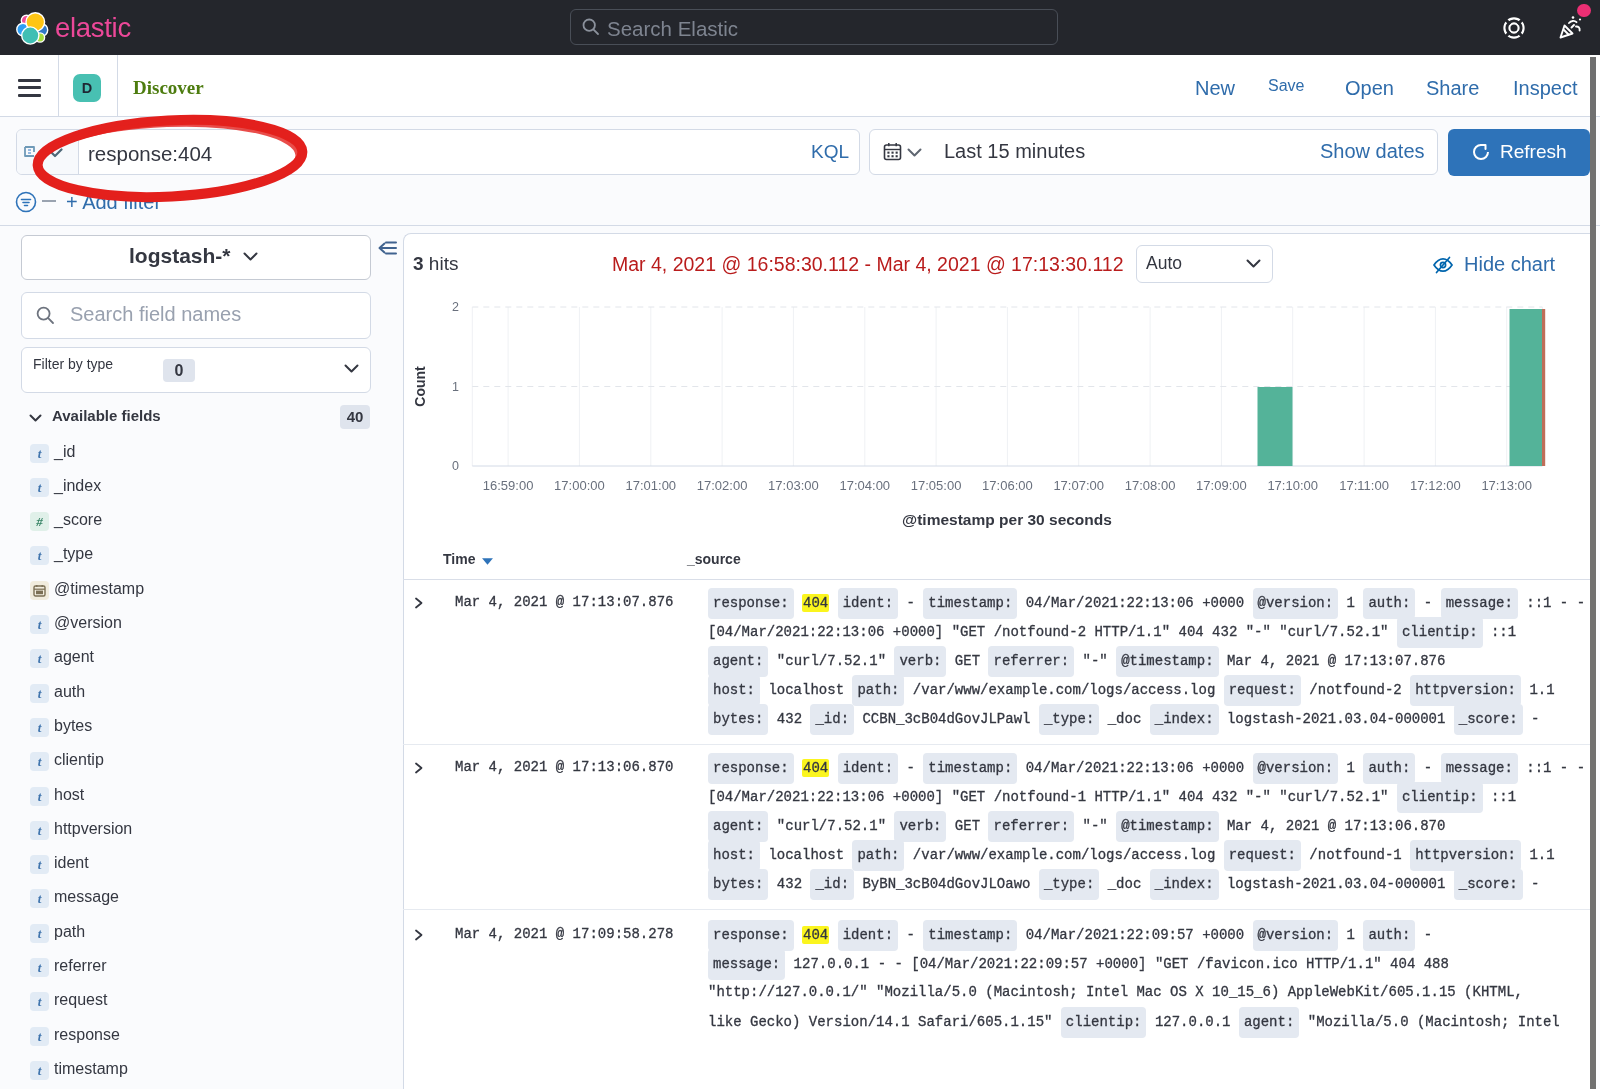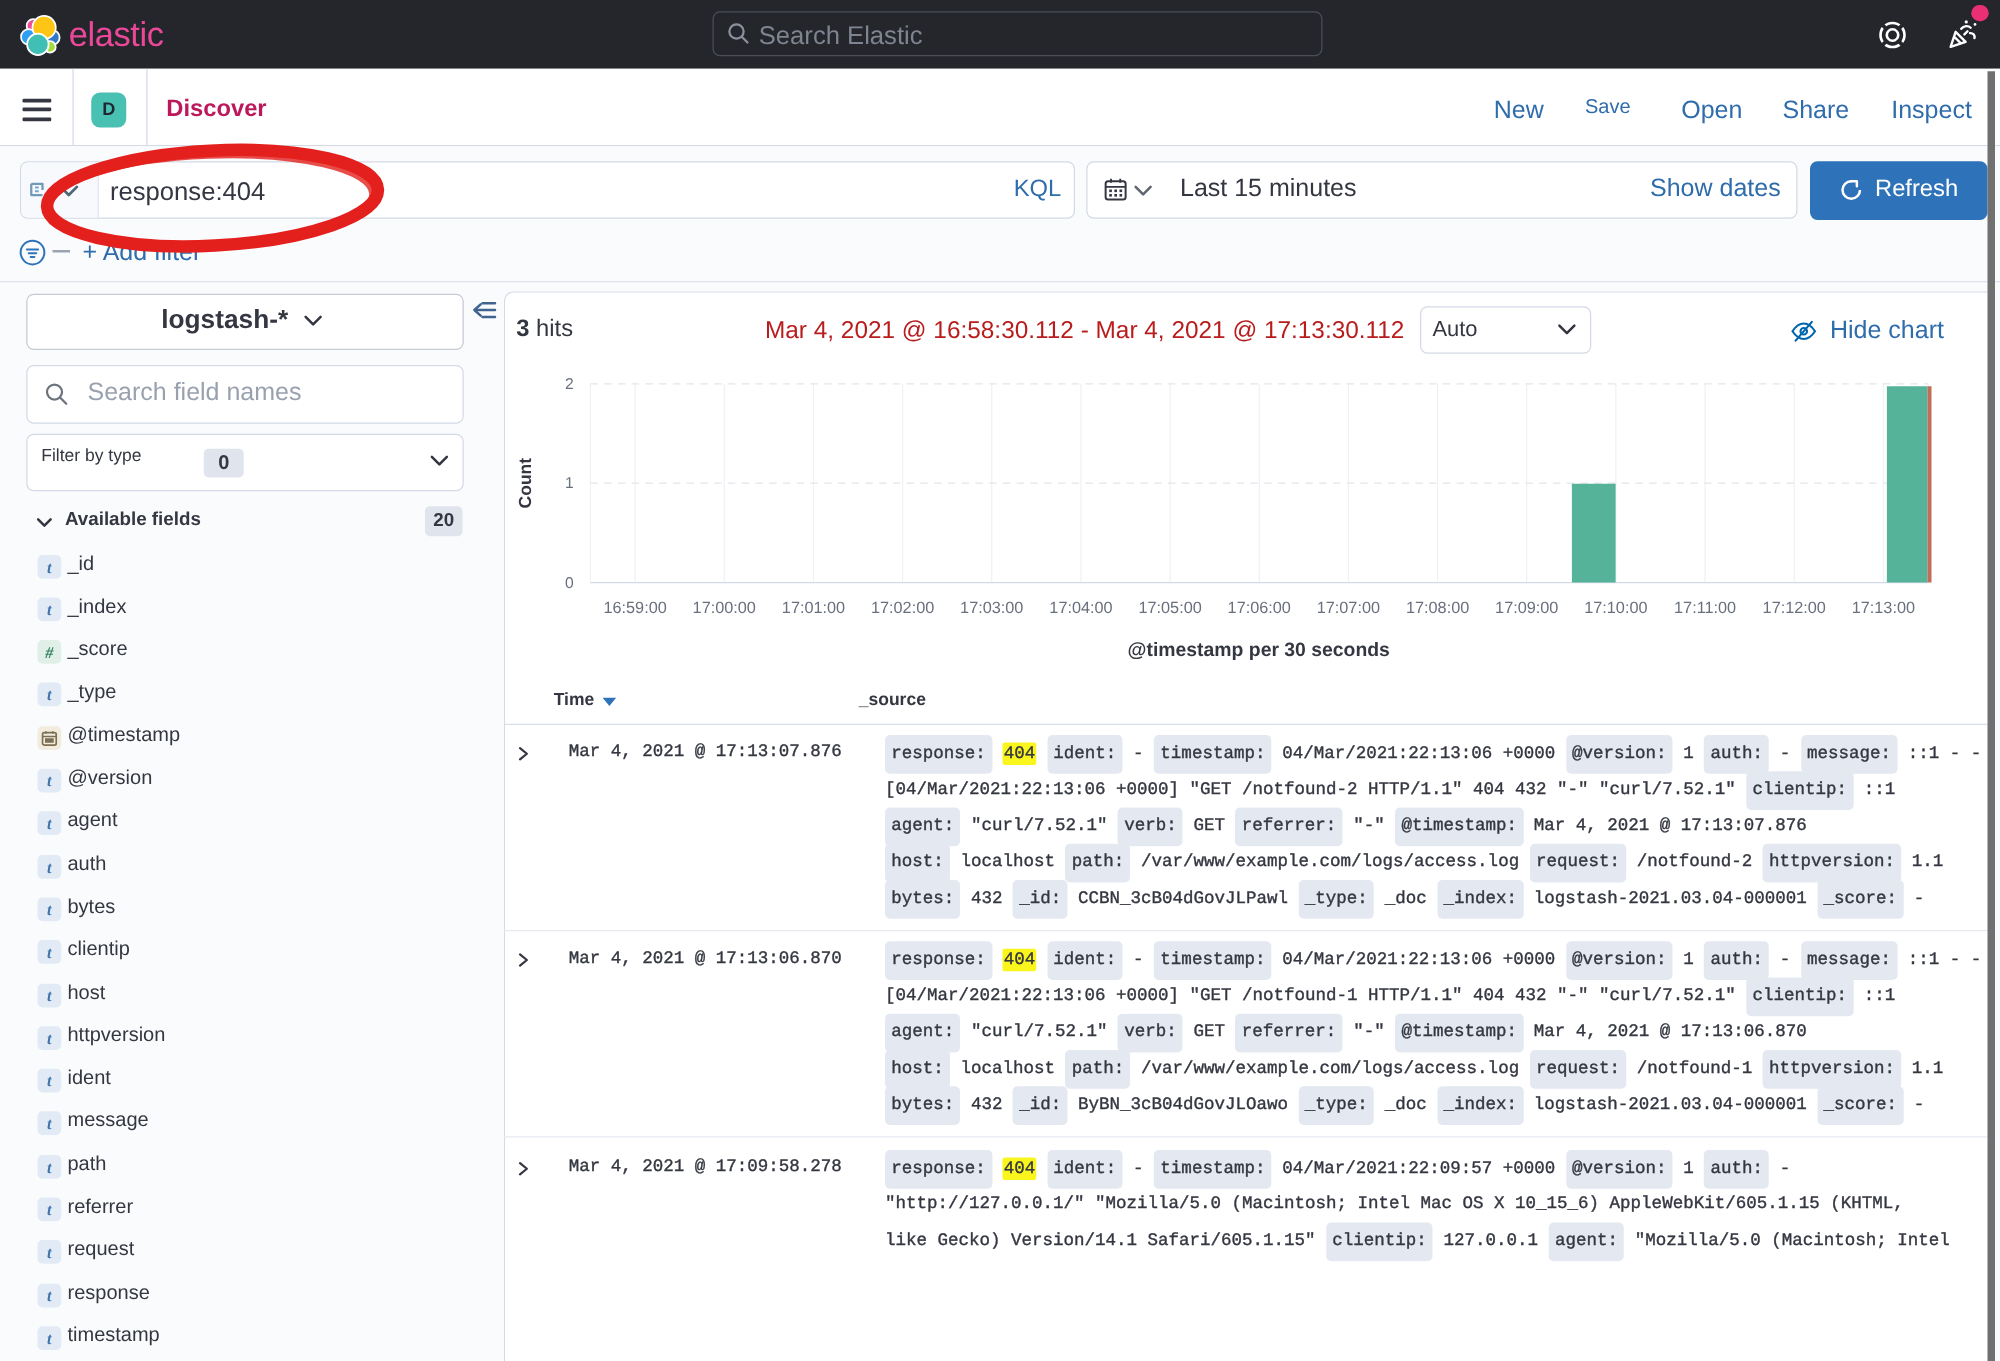--- a/index.html
+++ b/index.html
@@ -63,21 +63,21 @@
 <div class="abs" style="left:0;top:55px;width:1600px;height:62px;background:#fff;border-bottom:1px solid #d3dae6;box-sizing:border-box;"></div>
 <div class="abs" style="left:18px;top:79px;width:23px;height:18px;">
   <div style="height:2.6px;background:#343741;border-radius:1px;"></div>
   <div style="height:2.6px;background:#343741;border-radius:1px;margin-top:4.9px;"></div>
   <div style="height:2.6px;background:#343741;border-radius:1px;margin-top:4.9px;"></div>
 </div>
 <div class="abs" style="left:58px;top:55px;width:1px;height:61px;background:#d3dae6;"></div>
 <div class="abs" style="left:117px;top:55px;width:1px;height:61px;background:#d3dae6;"></div>
 <div class="abs" style="left:73px;top:74px;width:28px;height:28px;border-radius:7px;background:#48c0b2;
      text-align:center;line-height:28px;font-size:14.5px;font-weight:bold;color:#1f2733;">D</div>
-<div class="abs" style="left:133px;top:77px;font-size:19px;font-weight:bold;color:#be185d;">Discover</div>
+<div class="abs" style="left:133px;top:77px;font-size:19px;font-weight:bold;color:#4d7c0f;font-family:Liberation Serif, serif;">Discover</div>
 <div class="abs blue" style="left:1195px;top:77px;font-size:20px;">New</div>
 <div class="abs blue" style="left:1268px;top:77px;font-size:16px;">Save</div>
 <div class="abs blue" style="left:1345px;top:77px;font-size:20px;">Open</div>
 <div class="abs blue" style="left:1426px;top:77px;font-size:20px;">Share</div>
 <div class="abs blue" style="left:1513px;top:77px;font-size:20px;">Inspect</div>
 
 <div class="abs" style="left:0;top:117px;width:1600px;height:109px;background:#fafbfd;border-bottom:1px solid #d3dae6;box-sizing:border-box;"></div>
 
 <div class="abs" style="left:16px;top:129px;width:844px;height:46px;background:#fff;border:1px solid #d3dae6;border-radius:6px;box-sizing:border-box;"></div>
 <div class="abs" style="left:17px;top:130px;width:61px;height:44px;background:#f7f9fc;border-right:1px solid #d3dae6;border-radius:5px 0 0 5px;"></div>
@@ -152,21 +152,21 @@
   <div class="abs" style="left:33px;top:130px;font-size:14px;color:#343741;">Filter by type</div>
   <div class="abs" style="left:163px;top:133px;width:32px;height:23px;background:#dfe4ed;border-radius:4px;text-align:center;line-height:23px;font-size:16px;font-weight:bold;color:#343741;">0</div>
   <svg class="abs" style="left:344px;top:138px;" width="15" height="10" viewBox="0 0 15 10">
     <path d="M1.5 1.5 L7.5 7.5 L13.5 1.5" fill="none" stroke="#343741" stroke-width="2" stroke-linecap="round" stroke-linejoin="round"></path>
   </svg>
 
   <svg class="abs" style="left:29px;top:188px;" width="13" height="9" viewBox="0 0 13 9">
     <path d="M1.5 1.5 L6.5 6.5 L11.5 1.5" fill="none" stroke="#343741" stroke-width="2" stroke-linecap="round" stroke-linejoin="round"></path>
   </svg>
   <div class="abs" style="left:52px;top:181px;font-size:15px;font-weight:bold;color:#343741;">Available fields</div>
-  <div class="abs" style="left:340px;top:179px;width:30px;height:24px;background:#dfe4ed;border-radius:4px;text-align:center;line-height:24px;font-size:15px;font-weight:bold;color:#343741;">20</div>
+  <div class="abs" style="left:340px;top:179px;width:30px;height:24px;background:#dfe4ed;border-radius:4px;text-align:center;line-height:24px;font-size:15px;font-weight:bold;color:#343741;">40</div>
 
   <div id="fields">
     <div class="fieldrow" style="top:217.5px;">
         <span class="tok tok-t">t</span>
         <span class="flabel">_id</span>
       </div>
     <div class="fieldrow" style="top:251.8px;">
         <span class="tok tok-t">t</span>
         <span class="flabel">_index</span>
       </div>
@@ -339,20 +339,21 @@
 <div class="srcline mono"><span class="badge">agent:</span> "curl/7.52.1" <span class="badge">verb:</span> GET <span class="badge">referrer:</span> "-" <span class="badge">@timestamp:</span> Mar 4, 2021 @ 17:13:06.870</div>
 <div class="srcline mono"><span class="badge">host:</span> localhost <span class="badge">path:</span> /var/www/example.com/logs/access.log <span class="badge">request:</span> /notfound-1 <span class="badge">httpversion:</span> 1.1</div>
 <div class="srcline mono"><span class="badge">bytes:</span> 432 <span class="badge">_id:</span> ByBN_3cB04dGovJLOawo <span class="badge">_type:</span> _doc <span class="badge">_index:</span> logstash-2021.03.04-000001 <span class="badge">_score:</span> -</div>
 </div>
 <svg class="abs" style="left:413px;top:929.3px;" width="11" height="12" viewBox="0 0 11 12">
     <path d="M3 1.5 L8.5 6 L3 10.5" fill="none" stroke="#343741" stroke-width="1.8" stroke-linecap="round" stroke-linejoin="round"></path>
   </svg>
 <div class="abs mono" style="left:455px;top:920.3px;font-size:14px;line-height:29px;white-space:nowrap;">Mar 4, 2021 @ 17:09:58.278</div>
 <div class="abs" style="left:687px;top:920.3px;">
 <div class="srcline mono"><span class="badge">response:</span> <span class="mark">404</span> <span class="badge">ident:</span> - <span class="badge">timestamp:</span> 04/Mar/2021:22:09:57 +0000 <span class="badge">@version:</span> 1 <span class="badge">auth:</span> -</div>
+<div class="srcline mono"><span class="badge">message:</span> 127.0.0.1 - - [04/Mar/2021:22:09:57 +0000] "GET /favicon.ico HTTP/1.1" 404 488</div>
 <div class="srcline mono">"http://127.0.0.1/" "Mozilla/5.0 (Macintosh; Intel Mac OS X 10_15_6) AppleWebKit/605.1.15 (KHTML,</div>
 <div class="srcline mono">like Gecko) Version/14.1 Safari/605.1.15" <span class="badge">clientip:</span> 127.0.0.1 <span class="badge">agent:</span> "Mozilla/5.0 (Macintosh; Intel</div>
 </div>
 
 <svg class="abs" style="left:0;top:0;pointer-events:none;" width="360" height="260" viewBox="0 0 360 260">
   <g transform="rotate(-3 170 158.5)">
     <ellipse cx="170" cy="158.5" rx="132.5" ry="38" fill="none" stroke="#e3201d" stroke-width="10"></ellipse>
   </g>
   <g transform="rotate(-2.2 168 160)">
     <ellipse cx="168" cy="160" rx="130" ry="35.5" fill="none" stroke="#e3201d" stroke-width="5" opacity="0.8"></ellipse>

